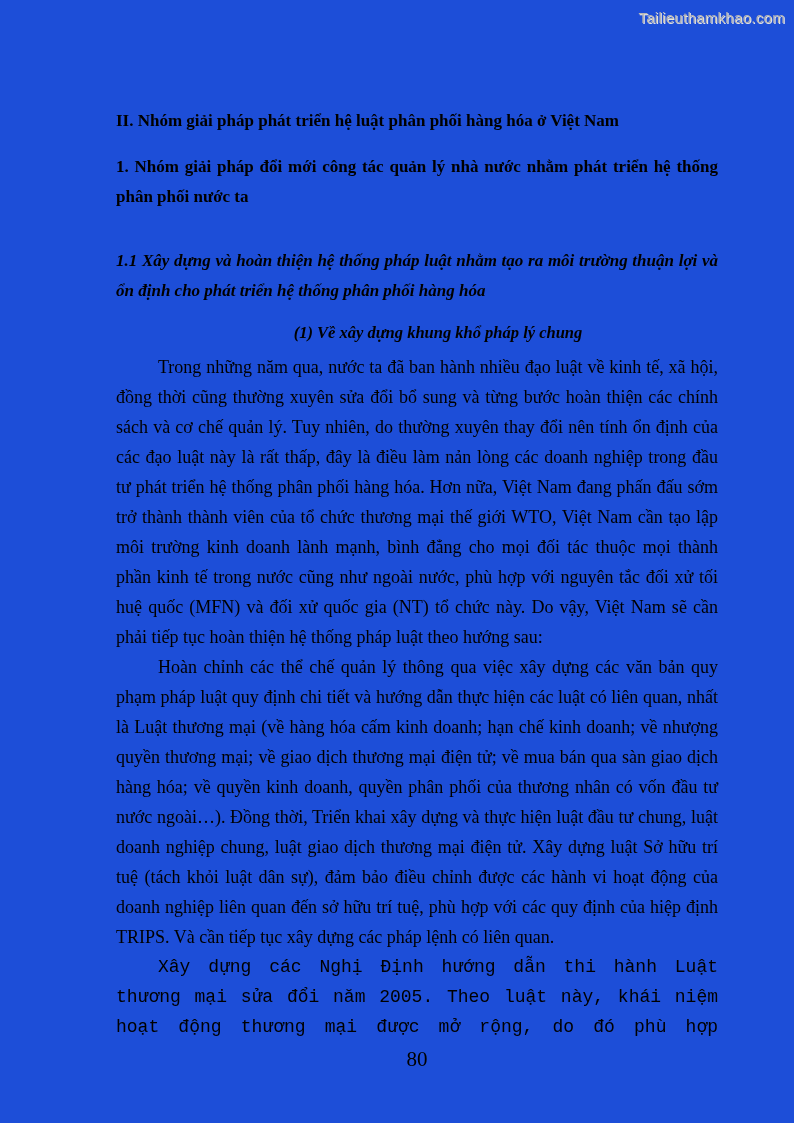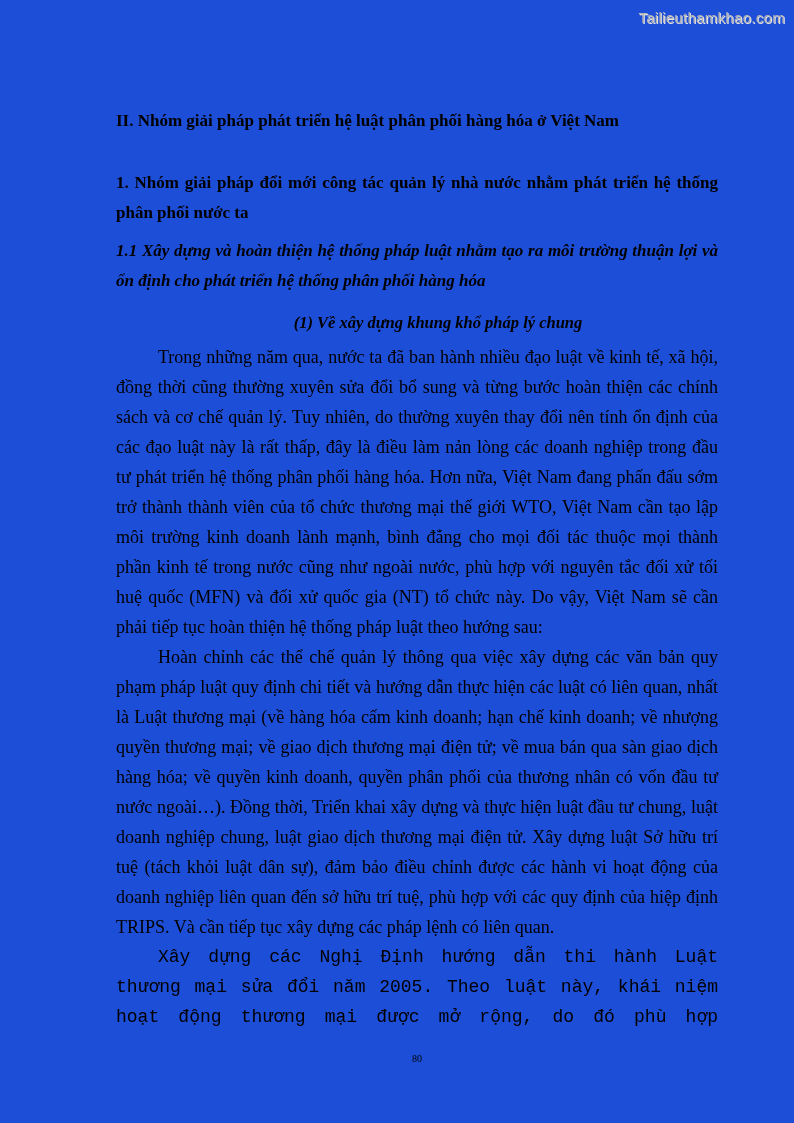--- a/index.html
+++ b/index.html
@@ -38,25 +38,25 @@
     line-height: 30px;
     margin: 0;
     padding: 0;
     font-weight: bold;
     text-align: center;
   }
   h1.sec-heading {
     text-align: left;
   }
   h2.group-heading {
-    margin-top: 32px;
+    margin-top: 16px;
     text-align: justify;
   }
   h3.sub-heading {
-    margin-top: 8px;
+    margin-top: 34px;
     font-style: italic;
     text-align: justify;
   }
   h4.point-heading {
     margin-top: 12px;
     font-style: italic;
     margin-left: 42px;
     font-size: 16.5px;
   }
   p.body-para {
@@ -73,21 +73,21 @@
   p.body-para.continues {
     text-align-last: justify;
     font-family: Liberation Mono, monospace;
   }
   .footer {
     position: absolute;
     left: 116px;
     width: 602px;
     top: 1048px;
     text-align: center;
-    font-size: 10px;
+    font-size: 21px;
     line-height: 22px;
   }
 </style>
 </head>
 <body>
 
 <div class="page">
 
   <div class="watermark">Tailieuthamkhao.com</div>
 

